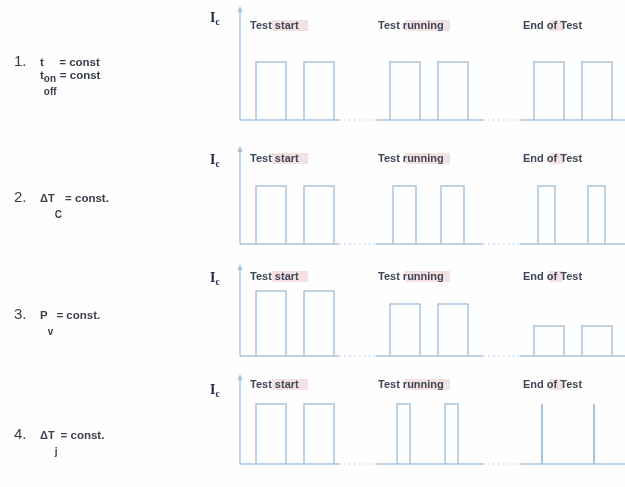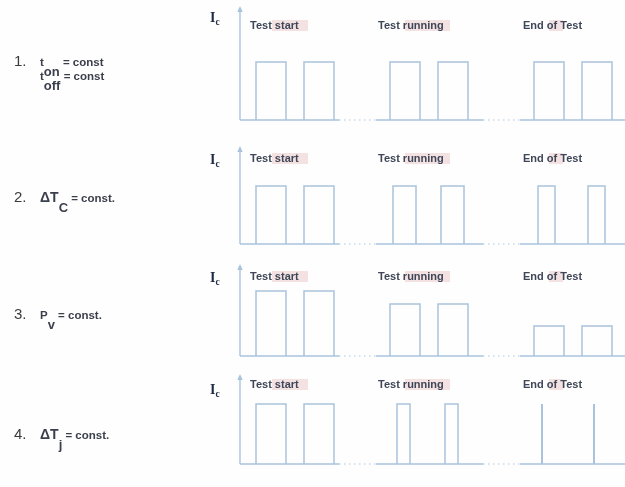--- a/index.html
+++ b/index.html
@@ -37,26 +37,26 @@
     letter-spacing: 0px;
   }
   .cond-text {
     font-size: 11.5px;
     font-weight: bold;
     color: #3a3f4b;
     line-height: 13px;
   }
   .cond-text .ln { display: block; }
   .cond-text sub {
-    font-size: 13px;
+    font-size: 10px;
     vertical-align: baseline;
     position: relative;
-    top: 10px;
-  }
-  .delta { font-size: 14px; }
+    top: 16px;
+  }
+  .delta { font-size: 11px; }
 
   
   .chart {
     position: absolute;
     margin-left: 28px;
   }
   .chart svg { display: block; }
 
   .axis-label-ic {
     font-family: "Liberation Serif", serif;

